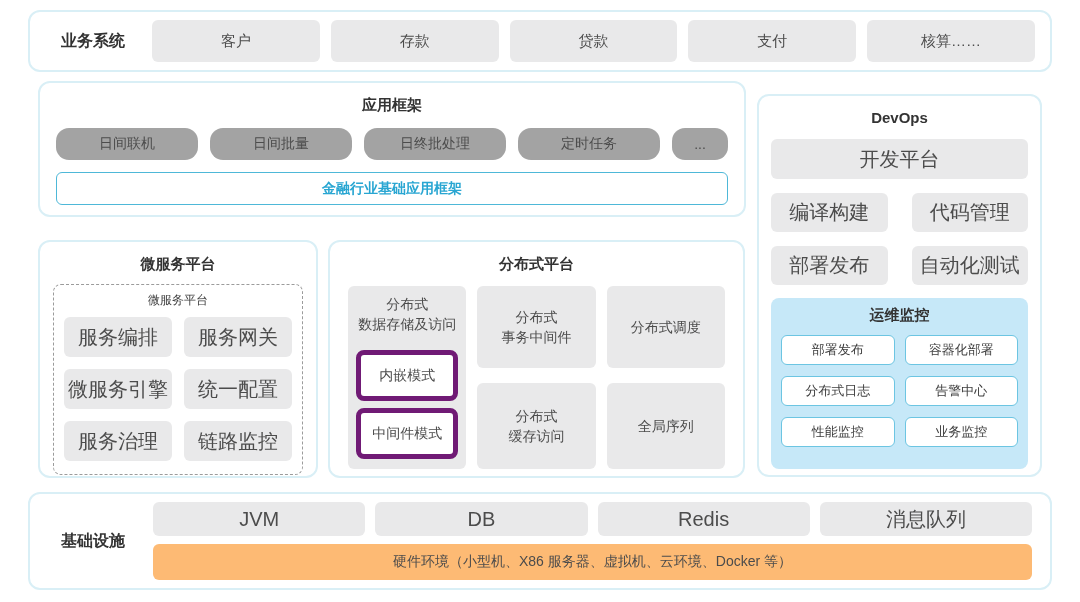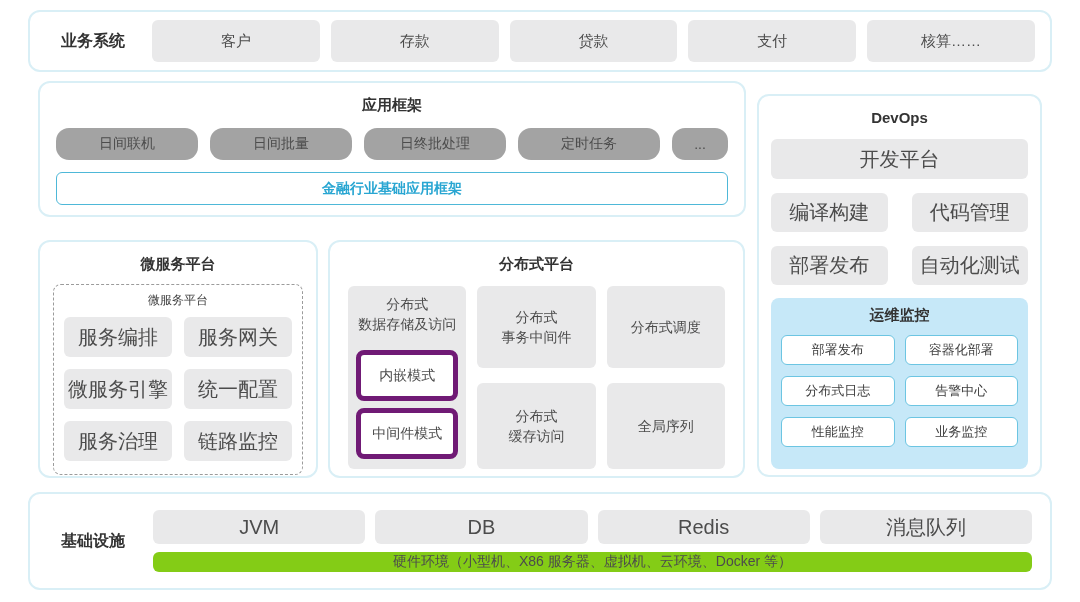--- a/index.html
+++ b/index.html
@@ -123,21 +123,21 @@
   }
   
   .bottom-panel {
     left: 28px; top: 492px; width: 1024px; height: 98px;
     display: flex; align-items: center; padding: 0 18px 0 15px; gap: 12px;
   }
   .infra-content { flex: 1 1 auto; display: flex; flex-direction: column; gap: 8px; }
   .infra-row { display: flex; gap: 10px; }
   .infra-row .gray-btn { flex: 1 1 0; height: 34px; }
   .hw-bar {
-    height: 20px; background: #84cc16; border-radius: 6px;
+    height: 36px; background: #fdba74; border-radius: 6px;
     display: flex; align-items: center; justify-content: center;
     font-size: 14px; color: #4c4c4c;
   }
 </style>
 </head>
 <body>
 
 <div class="page">
 
   <div class="panel top-panel">

